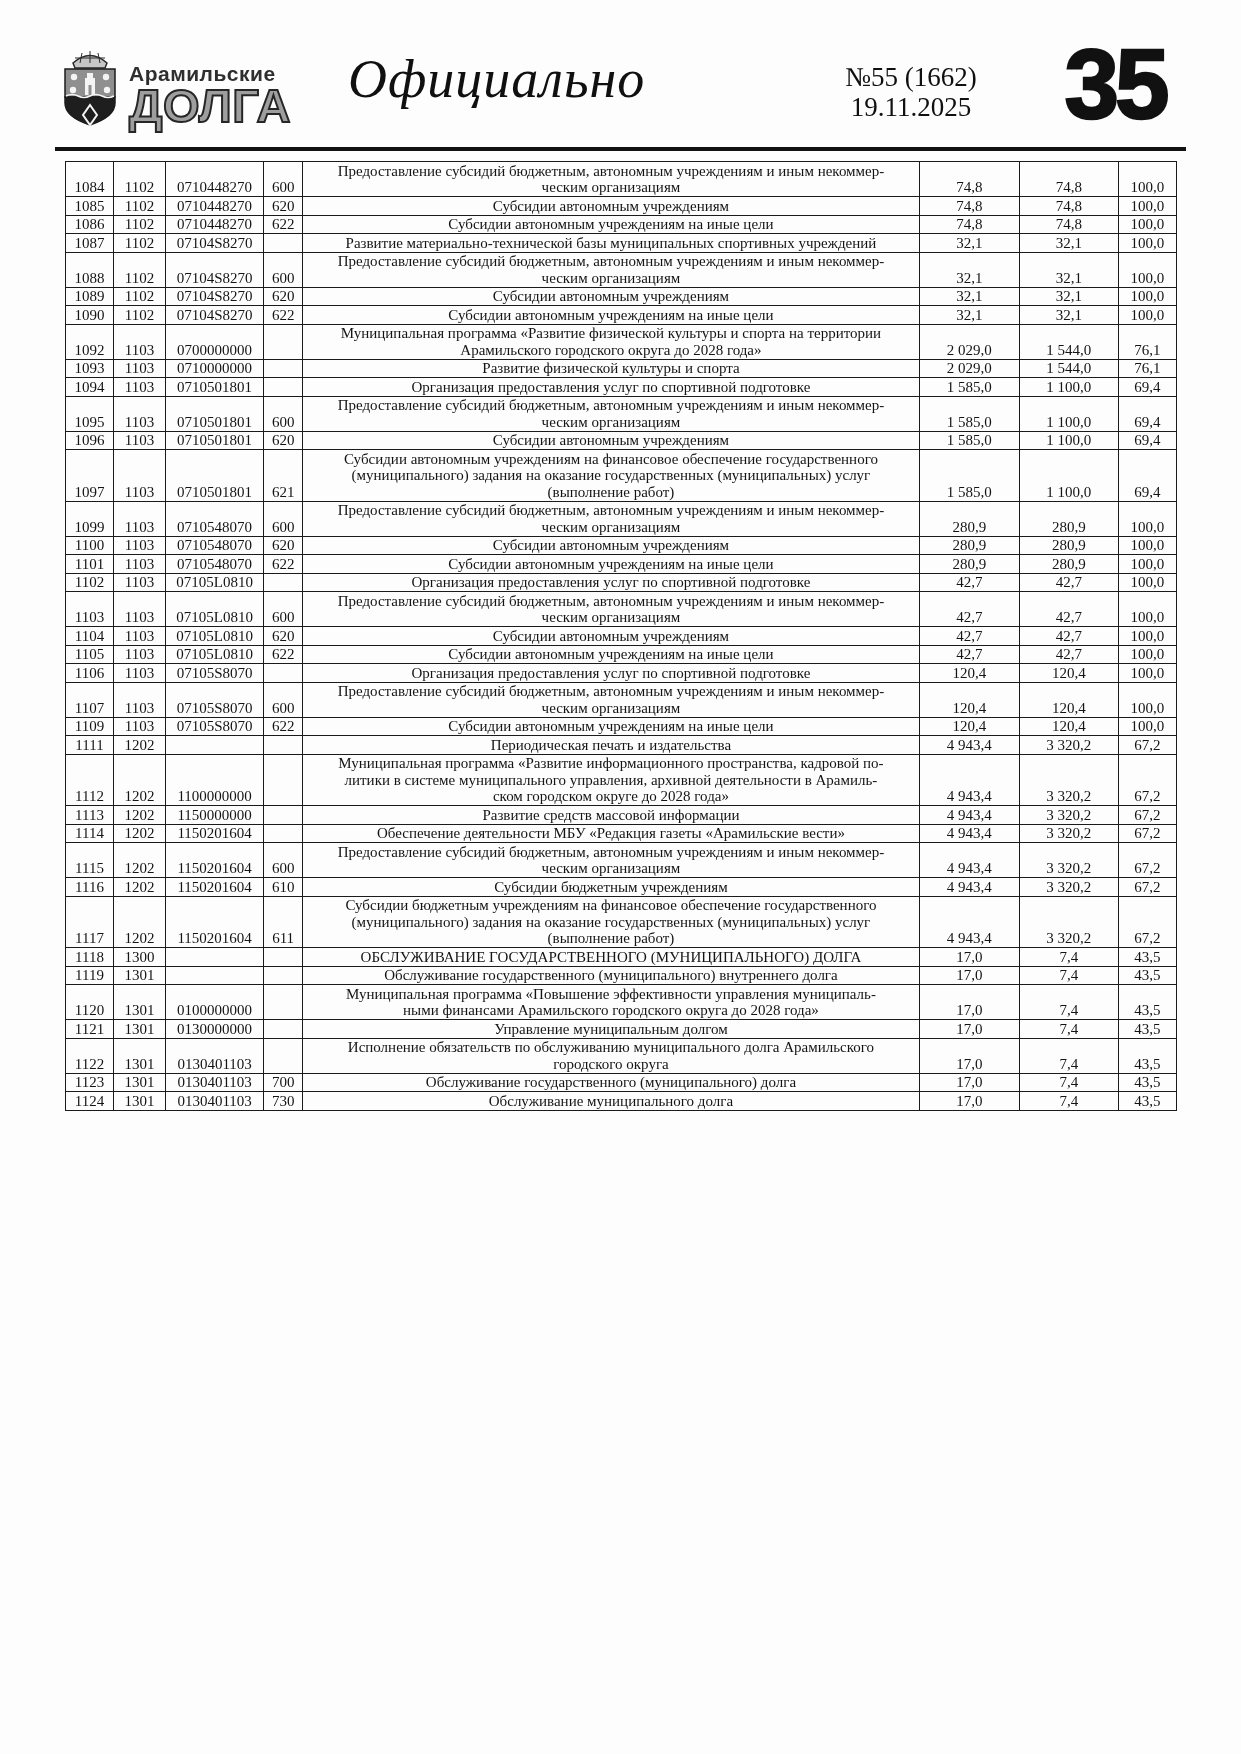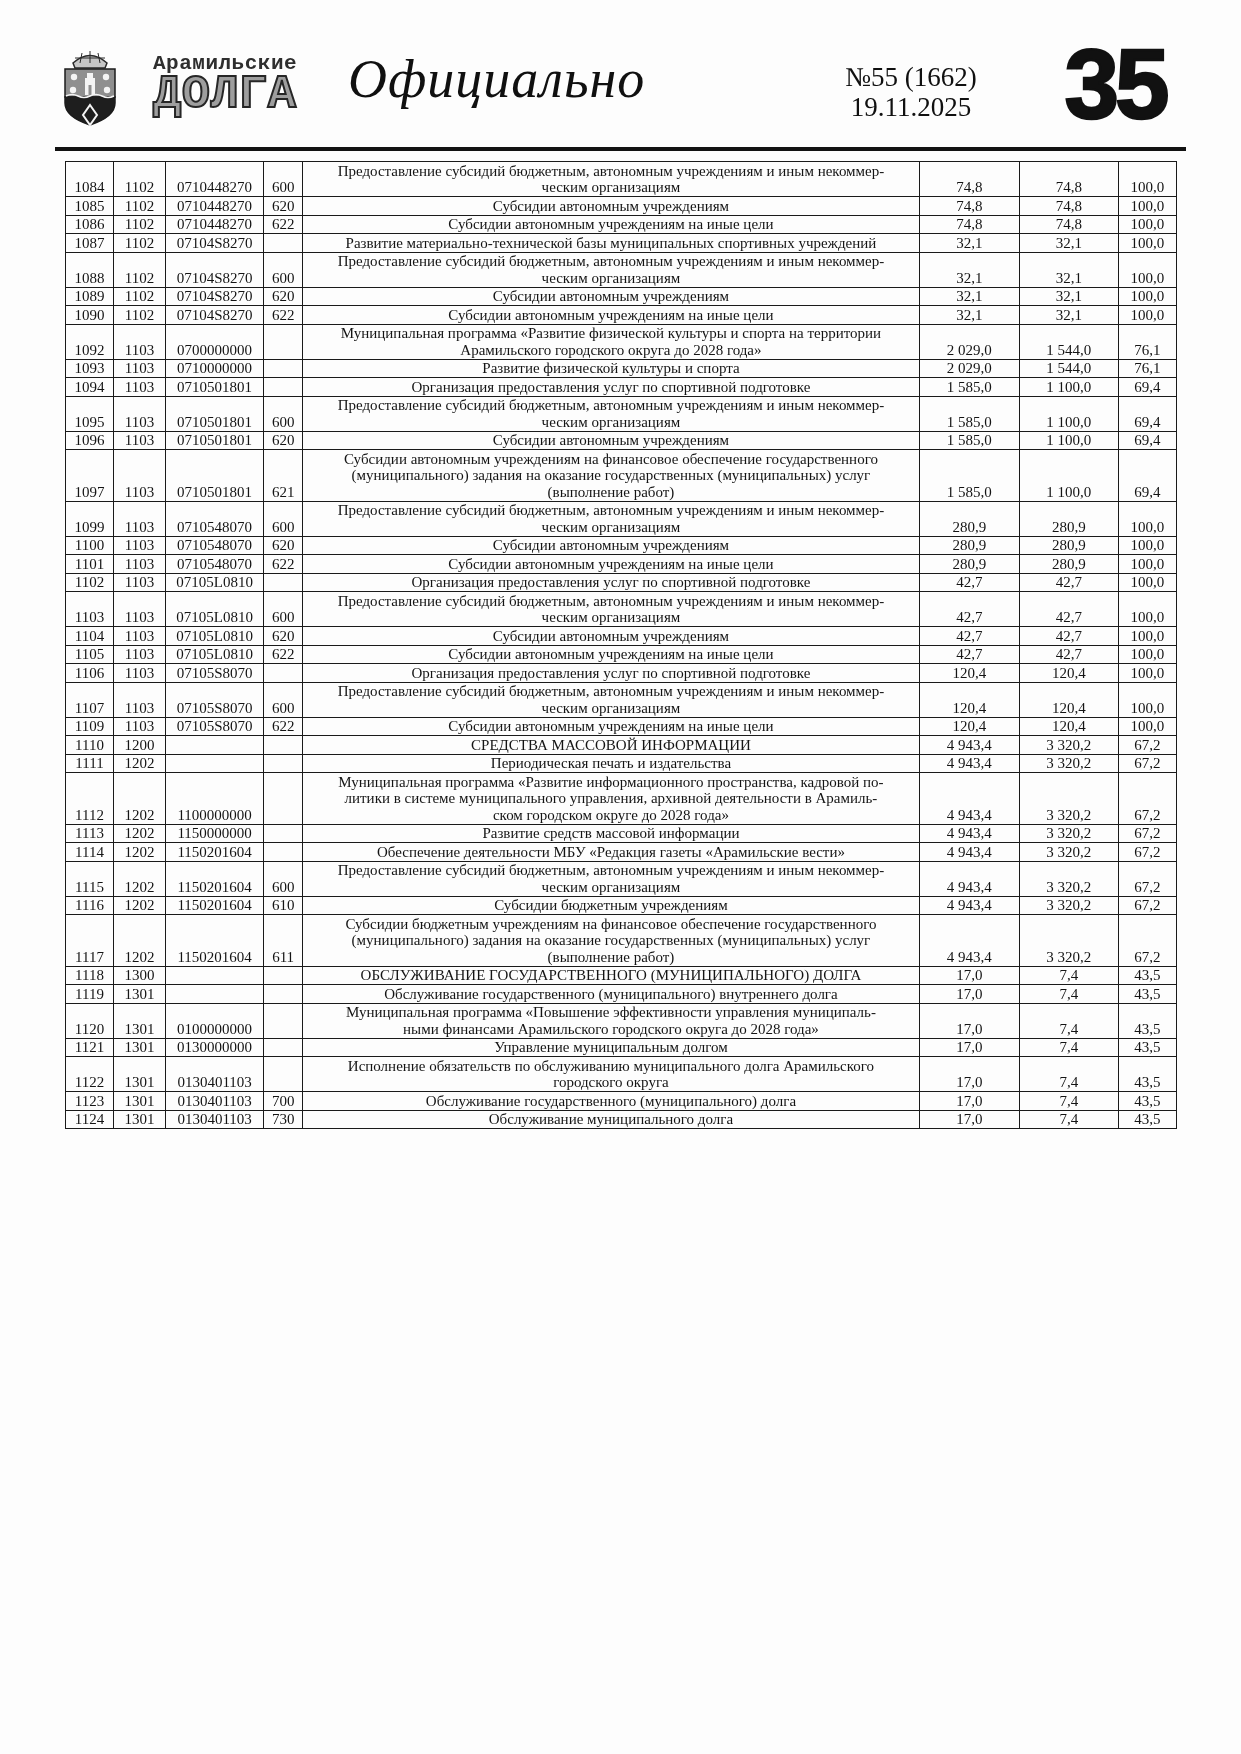--- a/index.html
+++ b/index.html
@@ -3,21 +3,21 @@
 <meta charset="utf-8">
 <style>
   html,body { margin:0; padding:0; background:#e8e8e8; }
   .page {
     position:relative; width:1241px; height:1754px; margin:0 auto;
     background:#fdfdfd; color:#141414; overflow:hidden;
     font-family:"Liberation Serif", serif;
   }
   
   .arms { position:absolute; left:60px; top:47px; width:60px; height:80px; }
-  .brand { position:absolute; left:129px; top:52px; font-family:Liberation Mono, monospace;margin-left:24px; }
+  .brand { position:absolute; left:129px; top:62px; font-family:Liberation Sans, sans-serif; }
   .brand-top {
     display:block; font-size:21px; font-weight:bold; color:#2e2e2e; letter-spacing:0.5px;
   }
   .brand-main {
     display:block; margin-top:-2px; font-size:47px; font-weight:bold; line-height:0.95;
     color:#9e9e9e; -webkit-text-stroke:2px #262626; letter-spacing:0.5px;
   }
   .section-title {
     position:absolute; left:348px; top:48px; font-family:"Liberation Serif", serif;
     font-style:italic; font-size:54px; letter-spacing:1px; color:#101010; white-space:nowrap;
@@ -332,30 +332,20 @@
           <td>1109</td>
           <td>1103</td>
           <td>07105S8070</td>
           <td>622</td>
           <td class="name-cell">Субсидии автономным учреждениям на иные цели</td>
           <td>120,4</td>
           <td>120,4</td>
           <td>100,0</td>
         </tr>
         <tr>
-          <td>1110</td>
-          <td>1200</td>
-          <td></td>
-          <td></td>
-          <td class="name-cell">СРЕДСТВА МАССОВОЙ ИНФОРМАЦИИ</td>
-          <td>4 943,4</td>
-          <td>3 320,2</td>
-          <td>67,2</td>
-        </tr>
-        <tr>
           <td>1111</td>
           <td>1202</td>
           <td></td>
           <td></td>
           <td class="name-cell">Периодическая печать и издательства</td>
           <td>4 943,4</td>
           <td>3 320,2</td>
           <td>67,2</td>
         </tr>
         <tr>

